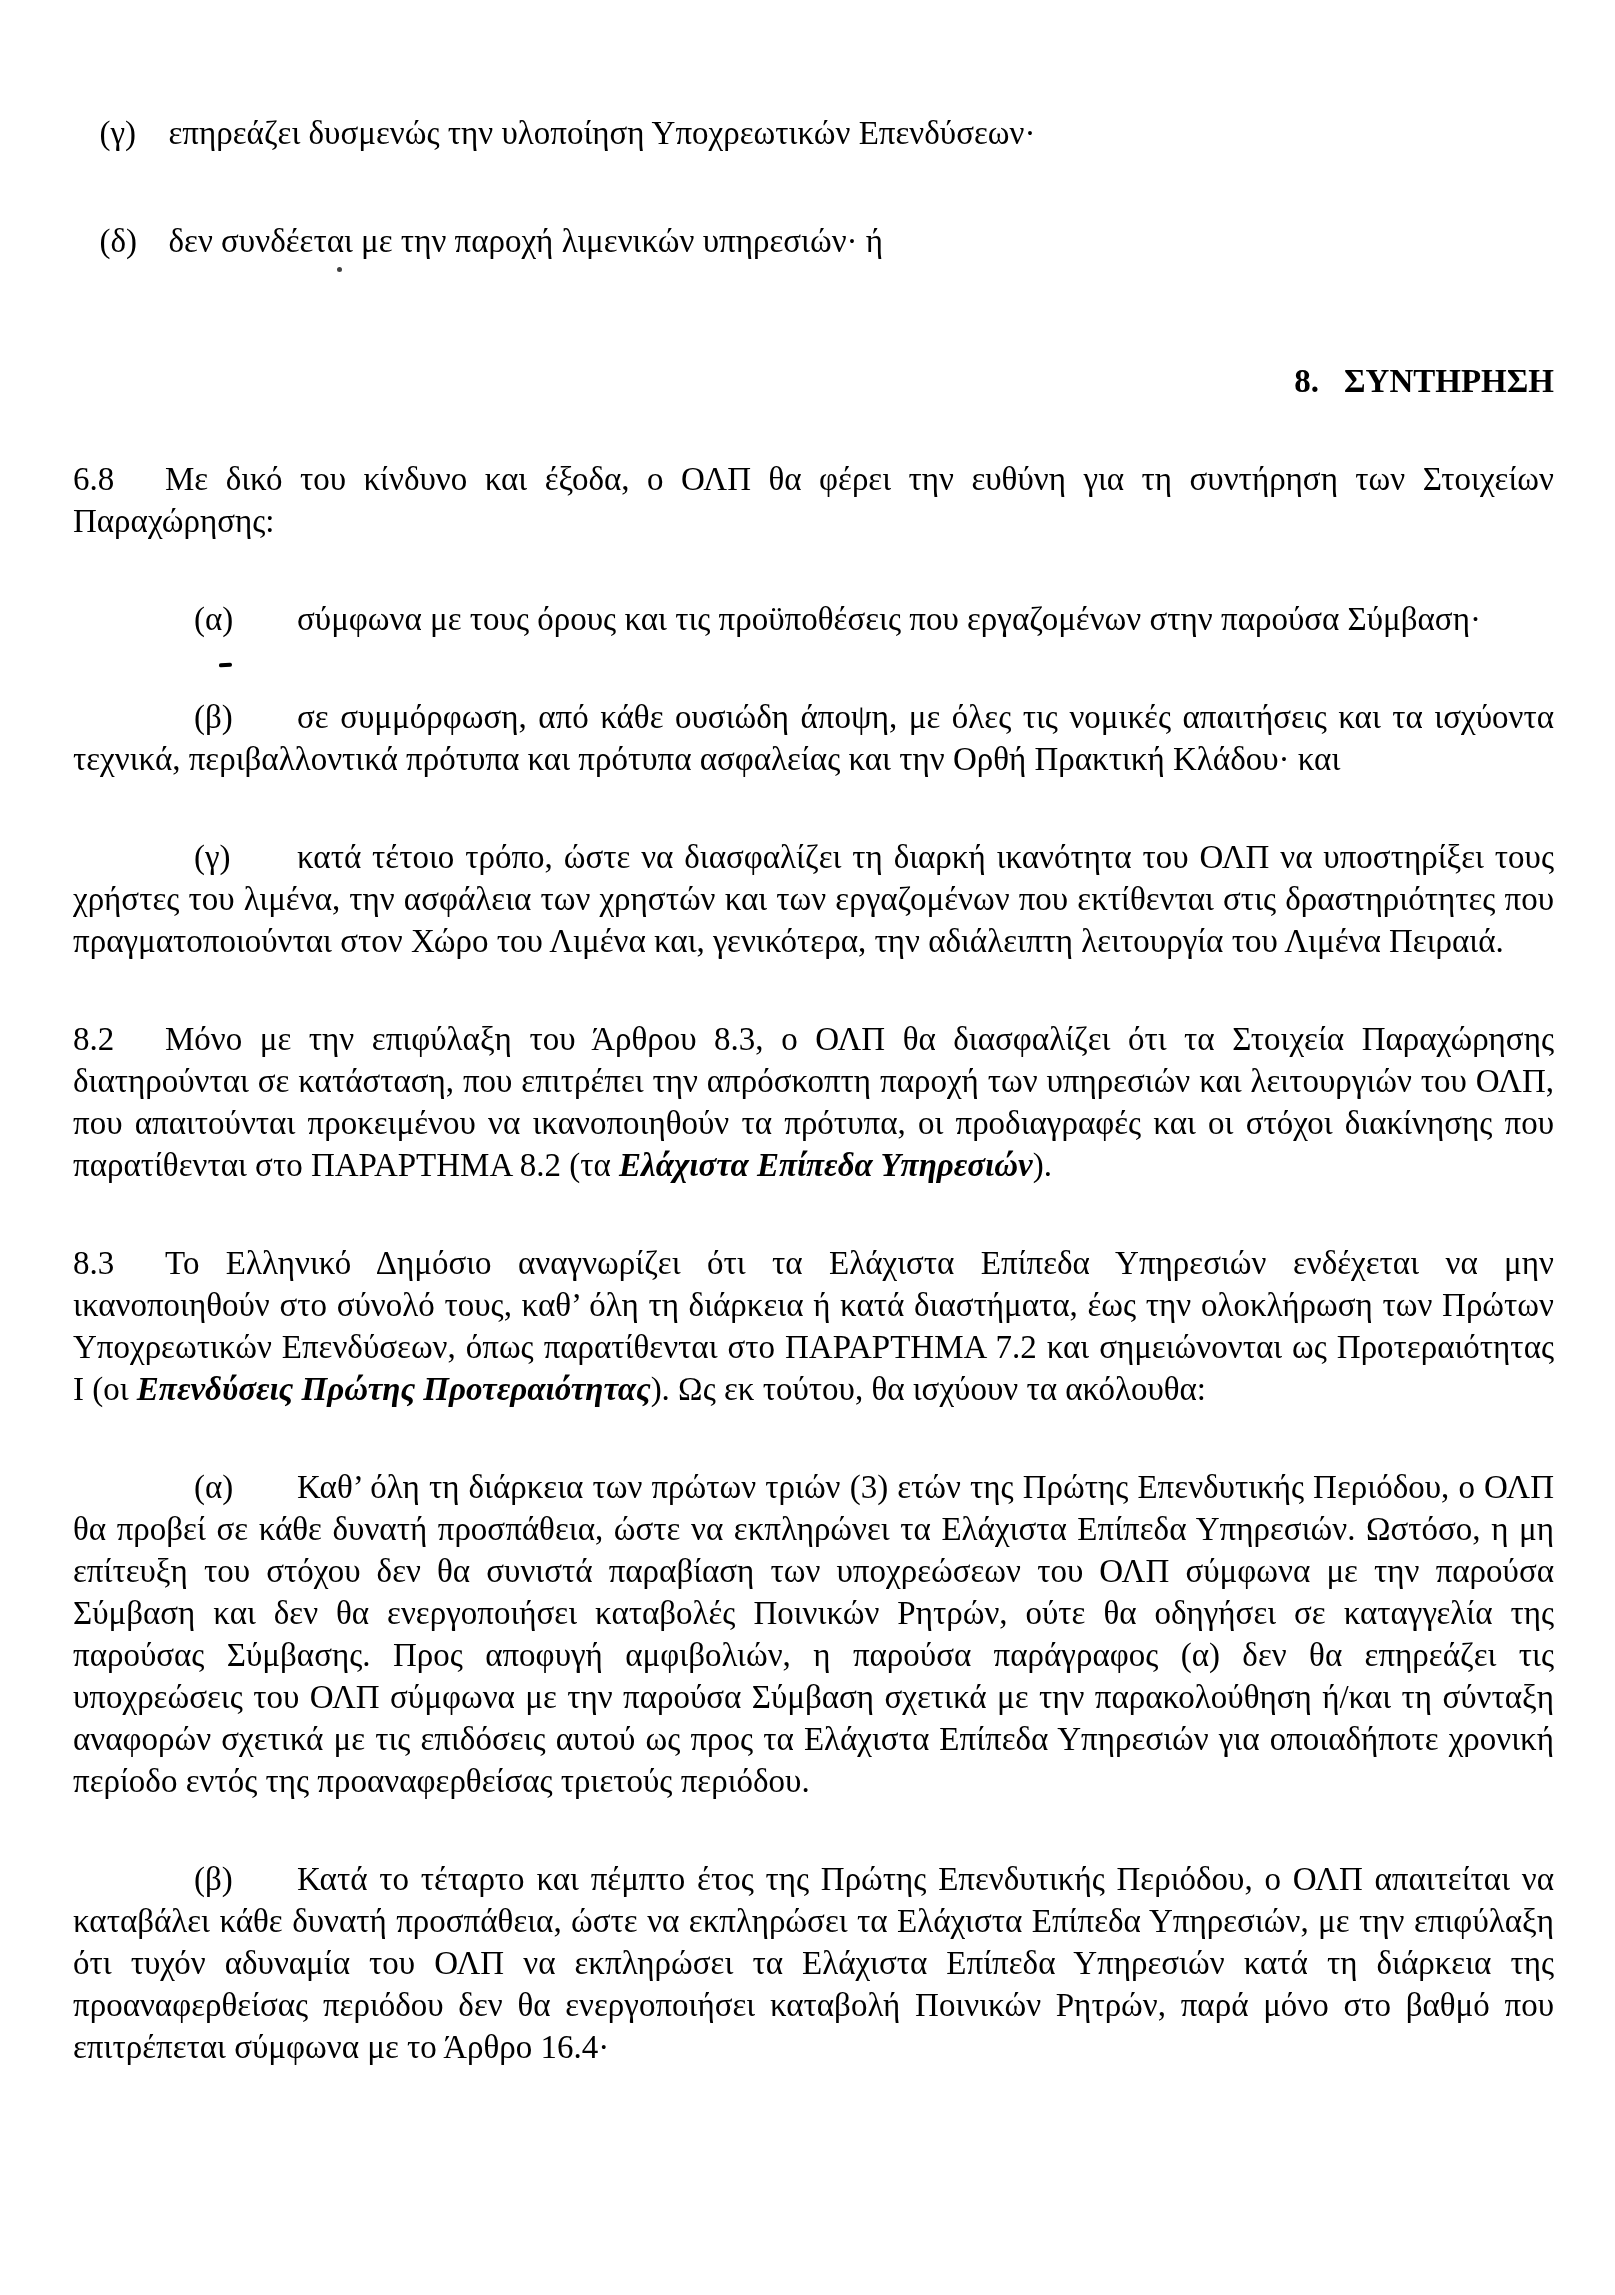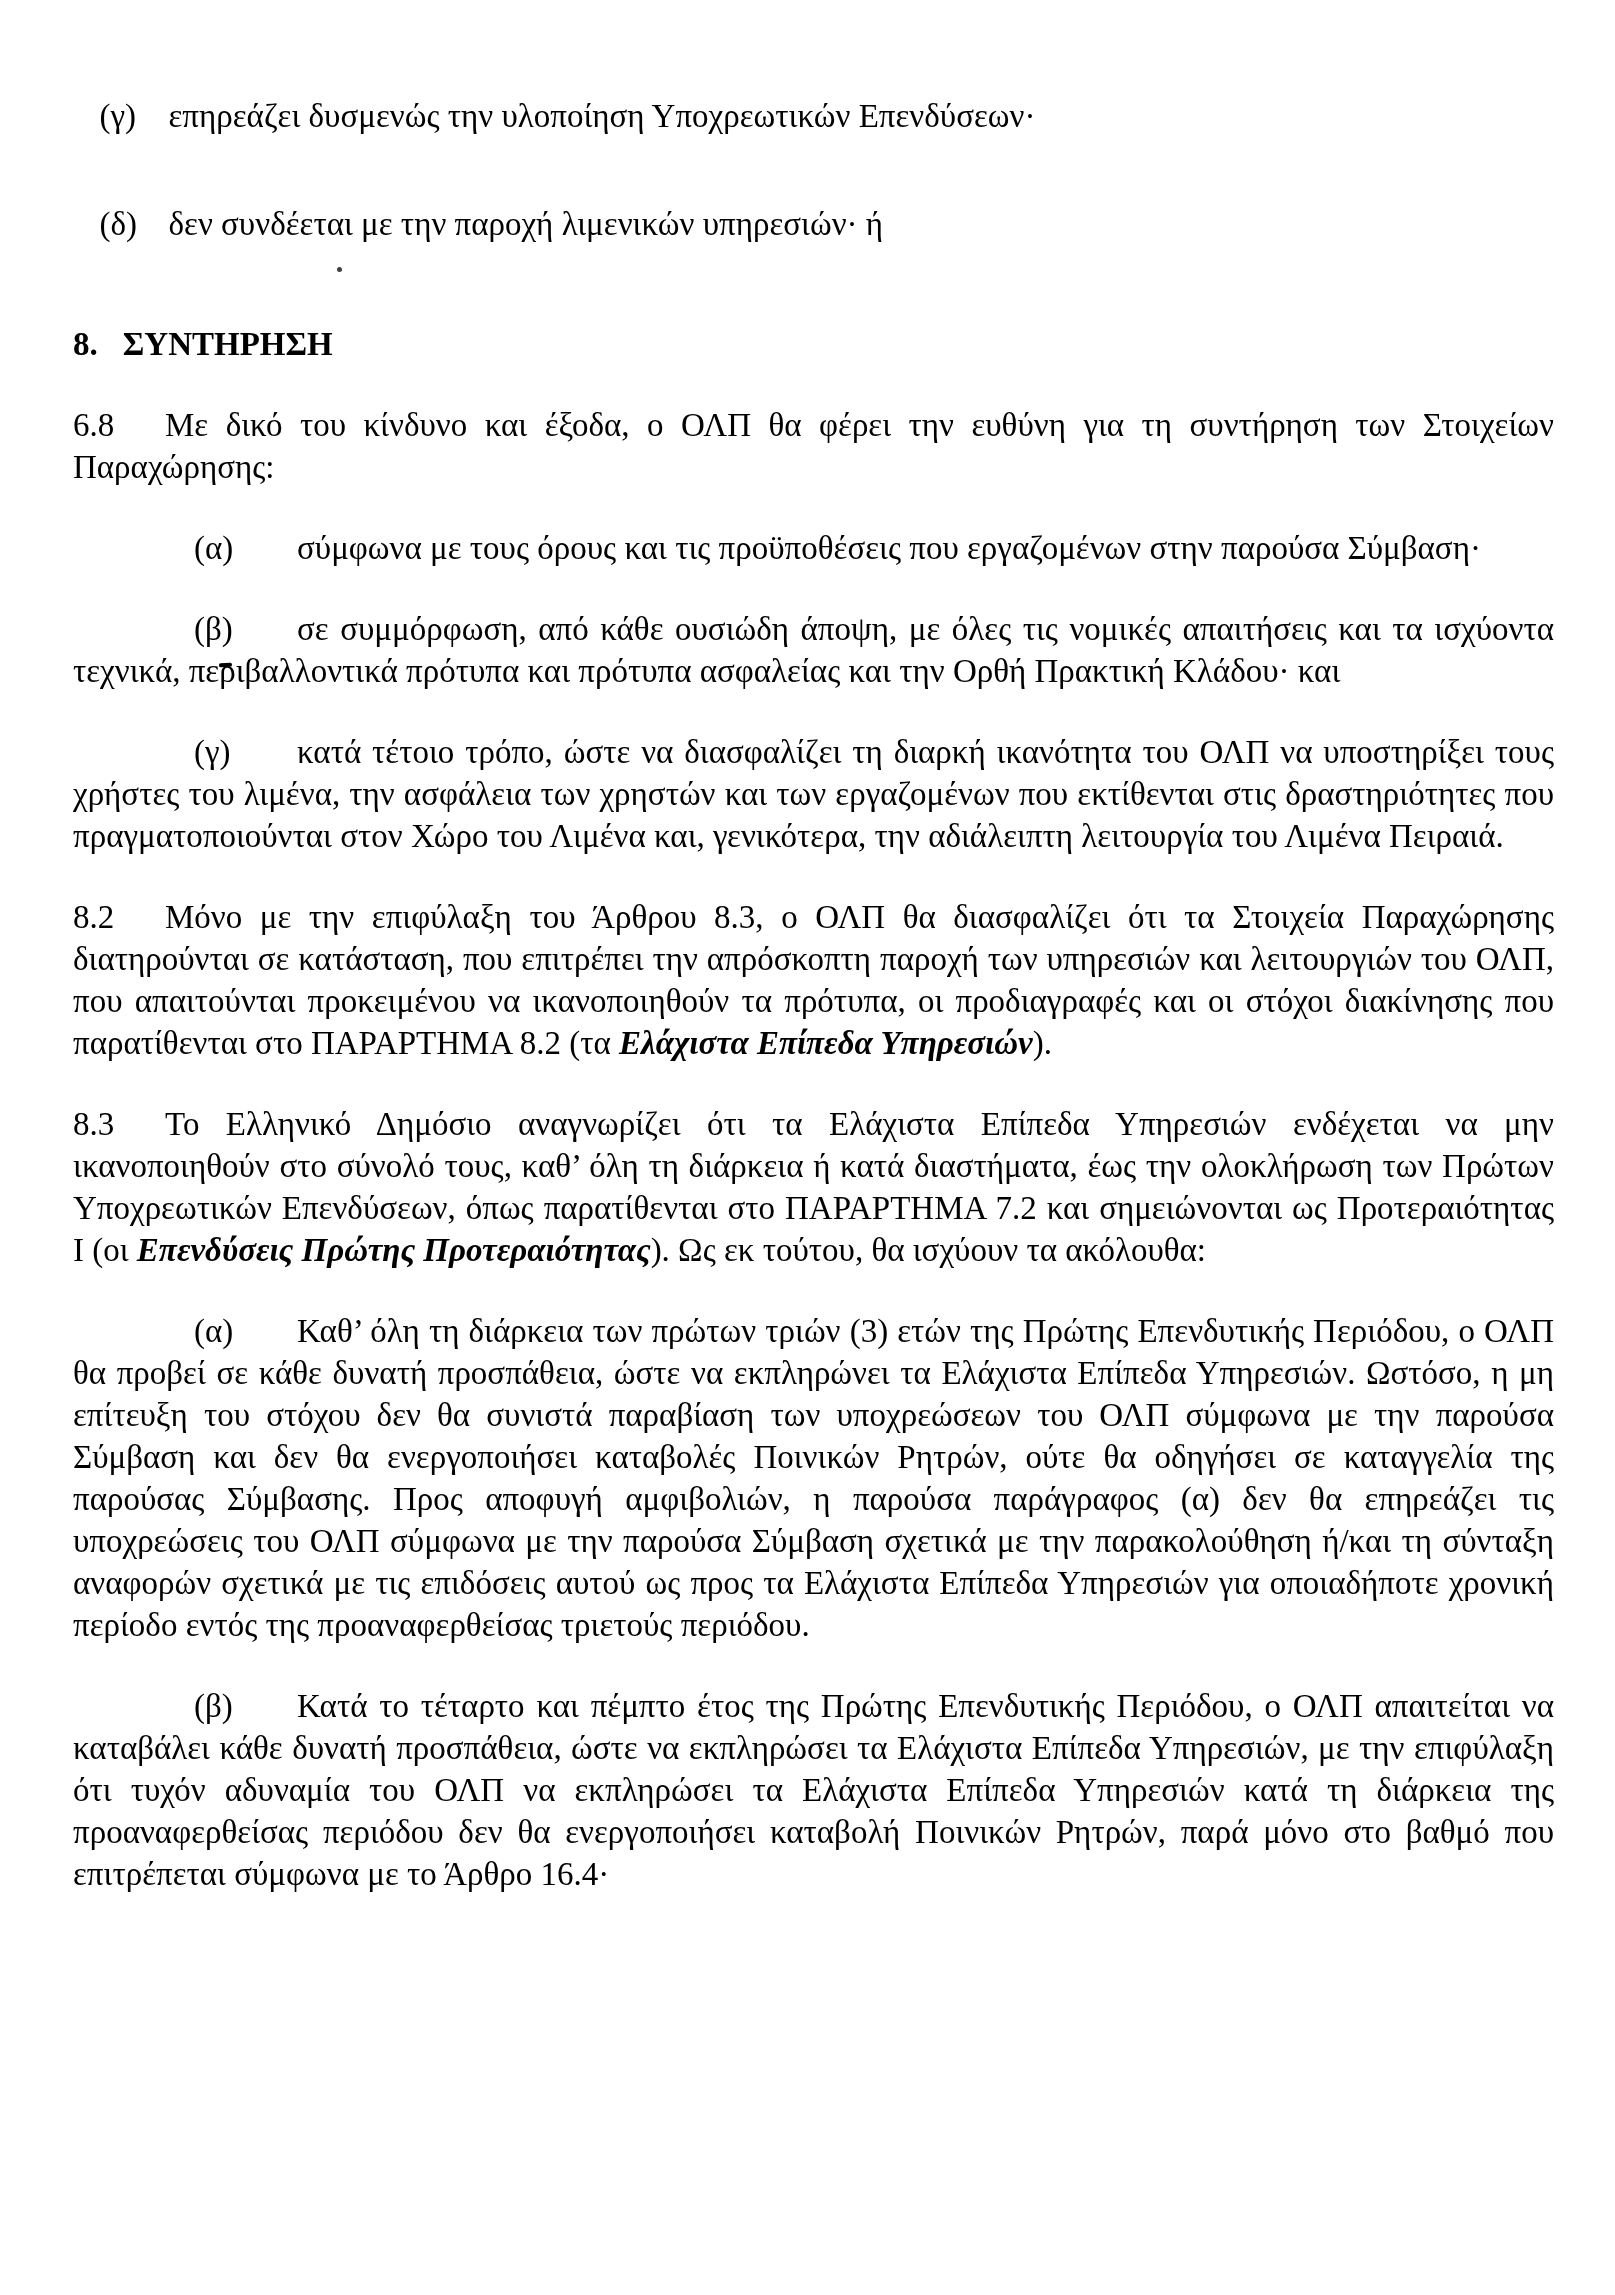--- a/index.html
+++ b/index.html
@@ -9,30 +9,30 @@
     width:1615px; height:2295px;
     background:#ffffff;
     color:#000000;
     font-family:"Liberation Serif","DejaVu Serif",serif;
     font-size:33px;
     line-height:42px;
     padding:56px 61px 0 73px;
     text-align:justify;
     overflow:hidden;
   }
-  .para { margin-top:39px; text-align:justify; }
+  .para { margin-top:56px; text-align:justify; }
   .para .lbl { display:inline-block; text-indent:0; }
   
   .item-top { text-indent:26.5px; }
   .item-top .lbl { width:69px; }
   .item-top + .item-top { margin-top:66px; }
   
   .heading {
-    margin-top:78px;
-    text-align:left;
+    margin-top:98px;
+    text-align:right;
     font-weight:bold;
   }
   .heading .hnum { margin-right:25px; }
   
   .numbered { text-indent:0; }
   .numbered .lbl { width:92px; }
   
   .lettered { text-indent:121px; }
   .lettered .lbl { width:103px; }
   .defterm { font-weight:bold; font-style:italic; }

